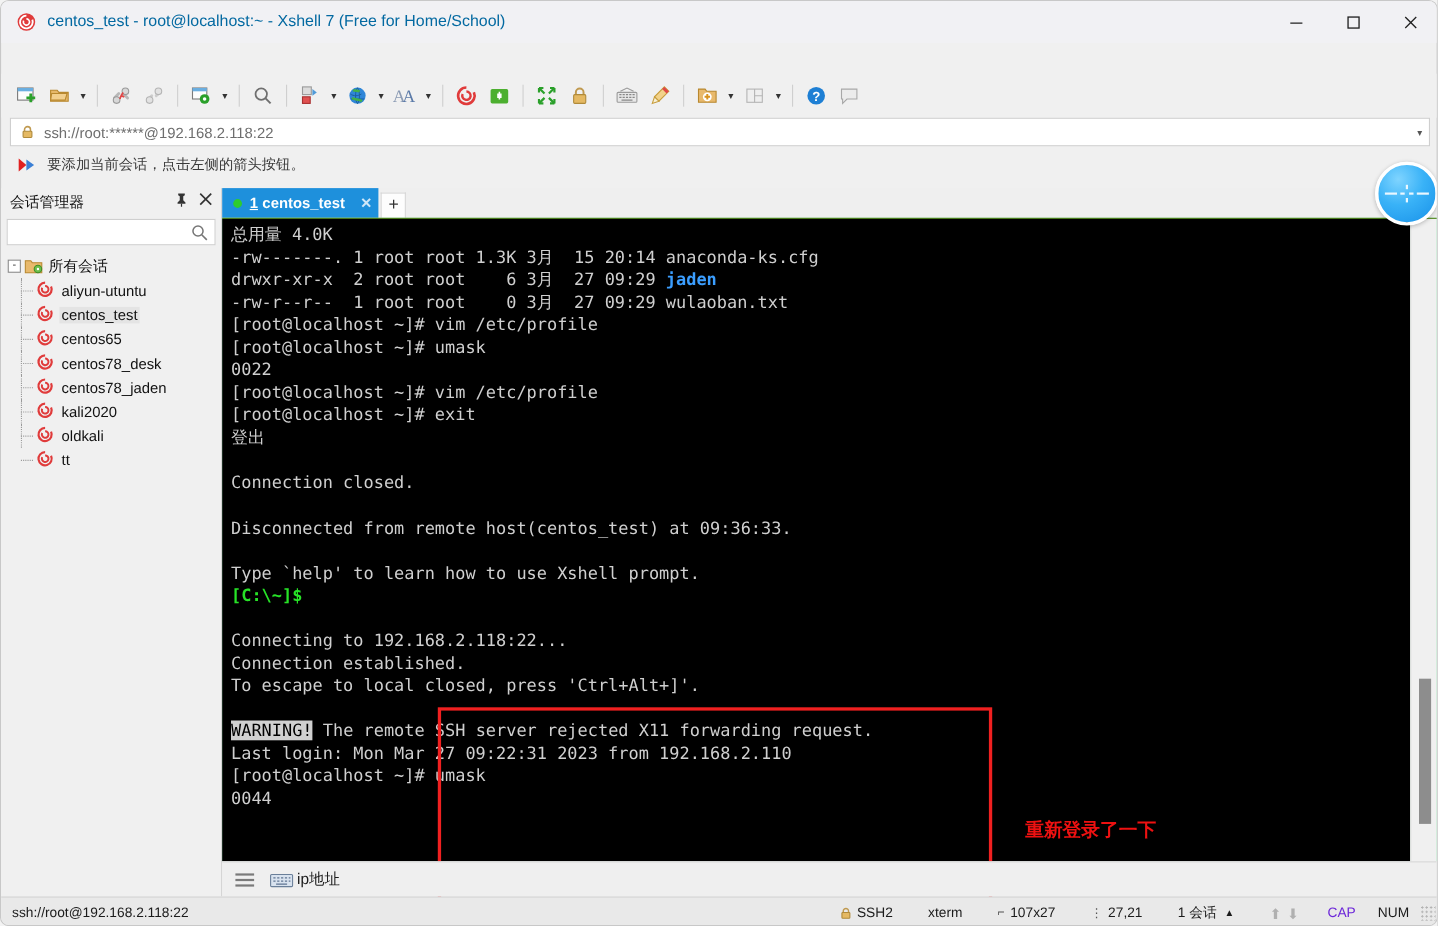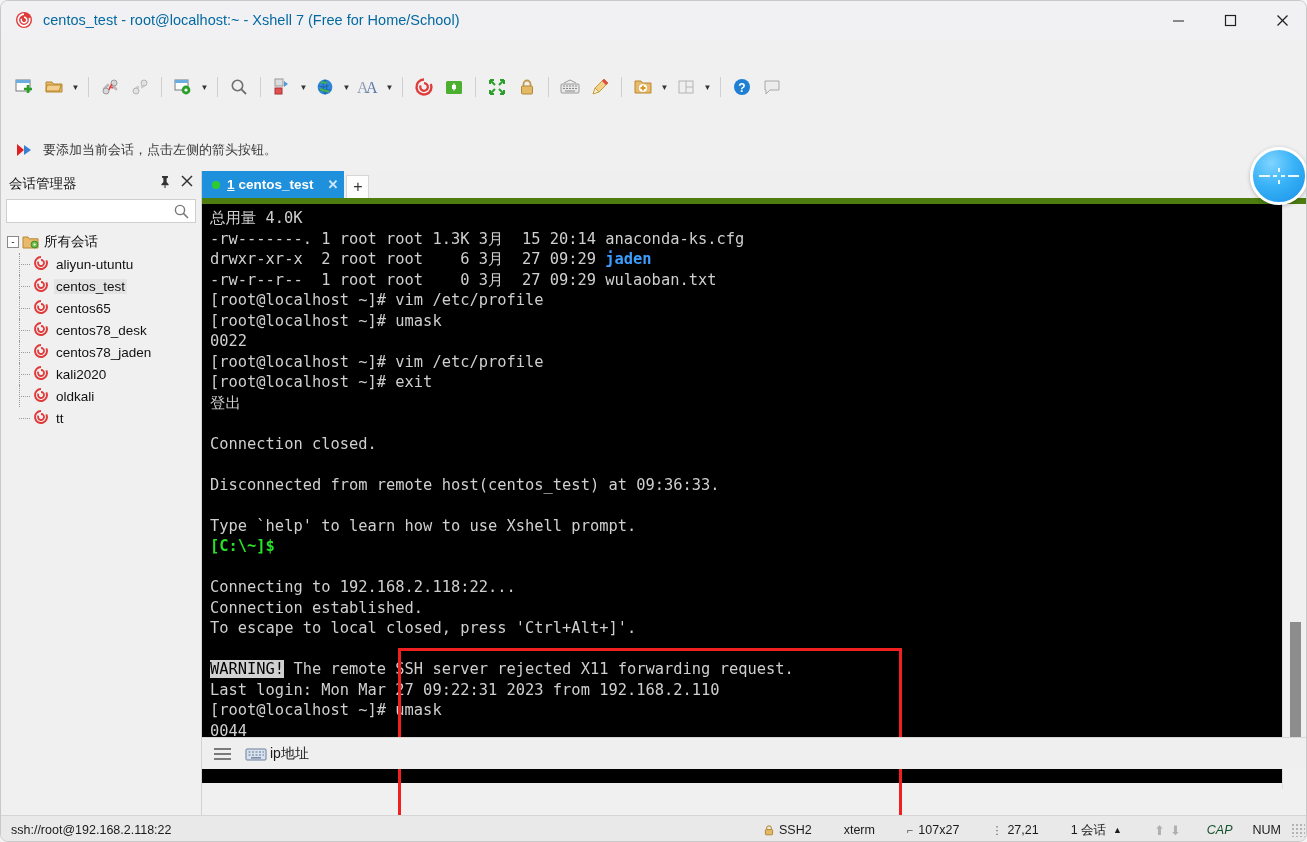--- a/index.html
+++ b/index.html
@@ -163,21 +163,21 @@
   #tab-add {
     width: 23px; height: 23px; background: #fdfdfd; border: 1px solid #d6d6d6;
     border-bottom: 0; display: flex; align-items: center; justify-content: center;
     font-size: 16px; color: #333; margin-left: 2px;
   }
 
   
   #terminal-wrap {
     position: absolute; left: 201px; top: 197px; width: 1106px; height: 585px;
     background: #86efac;
-    border-top: 6px solid #4d7c0f;
+    border-top: 1px solid #4d7c0f;
   }
   #terminal {
     position: absolute; left: 0; top: 0; right: 26px; bottom: 0;
     background: #000; overflow: hidden;
     padding: 4px 0 0 8px;
   }
   .tline {
     font-family: "DejaVu Sans Mono", "Liberation Mono", monospace;
     font-size: 15.4px; line-height: 20.5px;
     color: #cfcfcf; white-space: pre;
@@ -205,21 +205,21 @@
   }
   #redbox1 { left: 196px; top: 444px; width: 504px; height: 196px; }
   #redtext {
     position: absolute; left: 730px; top: 544px;
     color: #ee1111; font-size: 17px; font-weight: bold;
     font-family: "DejaVu Sans", sans-serif; white-space: nowrap;
   }
 
   
   #quickbar {
-    position: absolute; left: 201px; top: 736px; width: 1106px; height: 32px;
+    position: absolute; left: 201px; top: 782px; width: 1106px; height: 32px;
     background: #efefef; border-top: 1px solid #d8d8d8;
     display: flex; align-items: center;
   }
   #qb-menu { margin-left: 12px; display: flex; flex-direction: column; gap: 3px; }
   #qb-menu span { display: block; width: 17px; height: 2px; background: #7a7a7a; }
   #qb-kb { margin-left: 14px; display: flex; align-items: center; }
   #qb-label { margin-left: 3px; font-size: 14px; color: #1b1b1b; }
 
   
   #statusbar {
@@ -227,21 +227,21 @@
     background: #e9e9e9; border-top: 1px solid #d5d5d5;
     display: flex; align-items: center;
   }
   #sb-left { margin-left: 10px; font-size: 12.5px; color: #1b1b1b; white-space: nowrap; }
   #sb-right {
     position: absolute; right: 0; top: 0; height: 28px;
     display: flex; align-items: center; font-size: 12.5px; color: #1b1b1b;
   }
   .sb-cell { display: flex; align-items: center; padding: 0 16px; white-space: nowrap; }
   .sb-arrows { display: flex; align-items: center; gap: 5px; color: #b0b0b0; font-size: 13px; }
-  .sb-dim { color: #14532d; font-style: italic; }
+  .sb-dim { color: #6d28d9; }
   #sb-grip {
     width: 14px; height: 14px; margin-right: 3px;
     background-image:
       radial-gradient(#b3b3b3 38%, transparent 40%);
     background-size: 4px 4px;
   }
 
   
   #floatwidget {
     position: absolute; left: 1249px; top: 146px;
@@ -434,20 +434,30 @@
         </svg>
       </div>
       <div class="tb-btn">
         <svg width="20" height="20" viewBox="0 0 20 20">
           <path d="M3 4h14v9H8l-4 4v-4H3z" fill="#ececec" stroke="#a8a8a8"></path>
         </svg>
       </div>
     </div>
   </div>
 
+  <div id="addressbar">
+    <span id="addr-lock">
+      <svg width="14" height="14" viewBox="0 0 14 14">
+        <path d="M4.3 6.3V4.8a2.7 2.7 0 1 1 5.4 0v1.5" fill="none" stroke="#c09a50" stroke-width="1.4"></path>
+        <rect x="3" y="6.3" width="8" height="5.7" rx="0.8" fill="#e5b963" stroke="#b08a3a"></rect>
+      </svg>
+    </span>
+    <span id="addr-text">ssh://root:******@192.168.2.118:22</span>
+    <span id="addr-caret">▾</span>
+  </div>
 
   <div id="noticebar">
     <span id="notice-icon">
       <svg width="20" height="16" viewBox="0 0 20 16">
         <path d="M2 2l7 6-7 6z" fill="#e02020"></path>
         <path d="M9 3l7 5-7 5z" fill="#3a7fd5"></path>
       </svg>
     </span>
     <span id="notice-text">要添加当前会话，点击左侧的箭头按钮。</span>
   </div>

